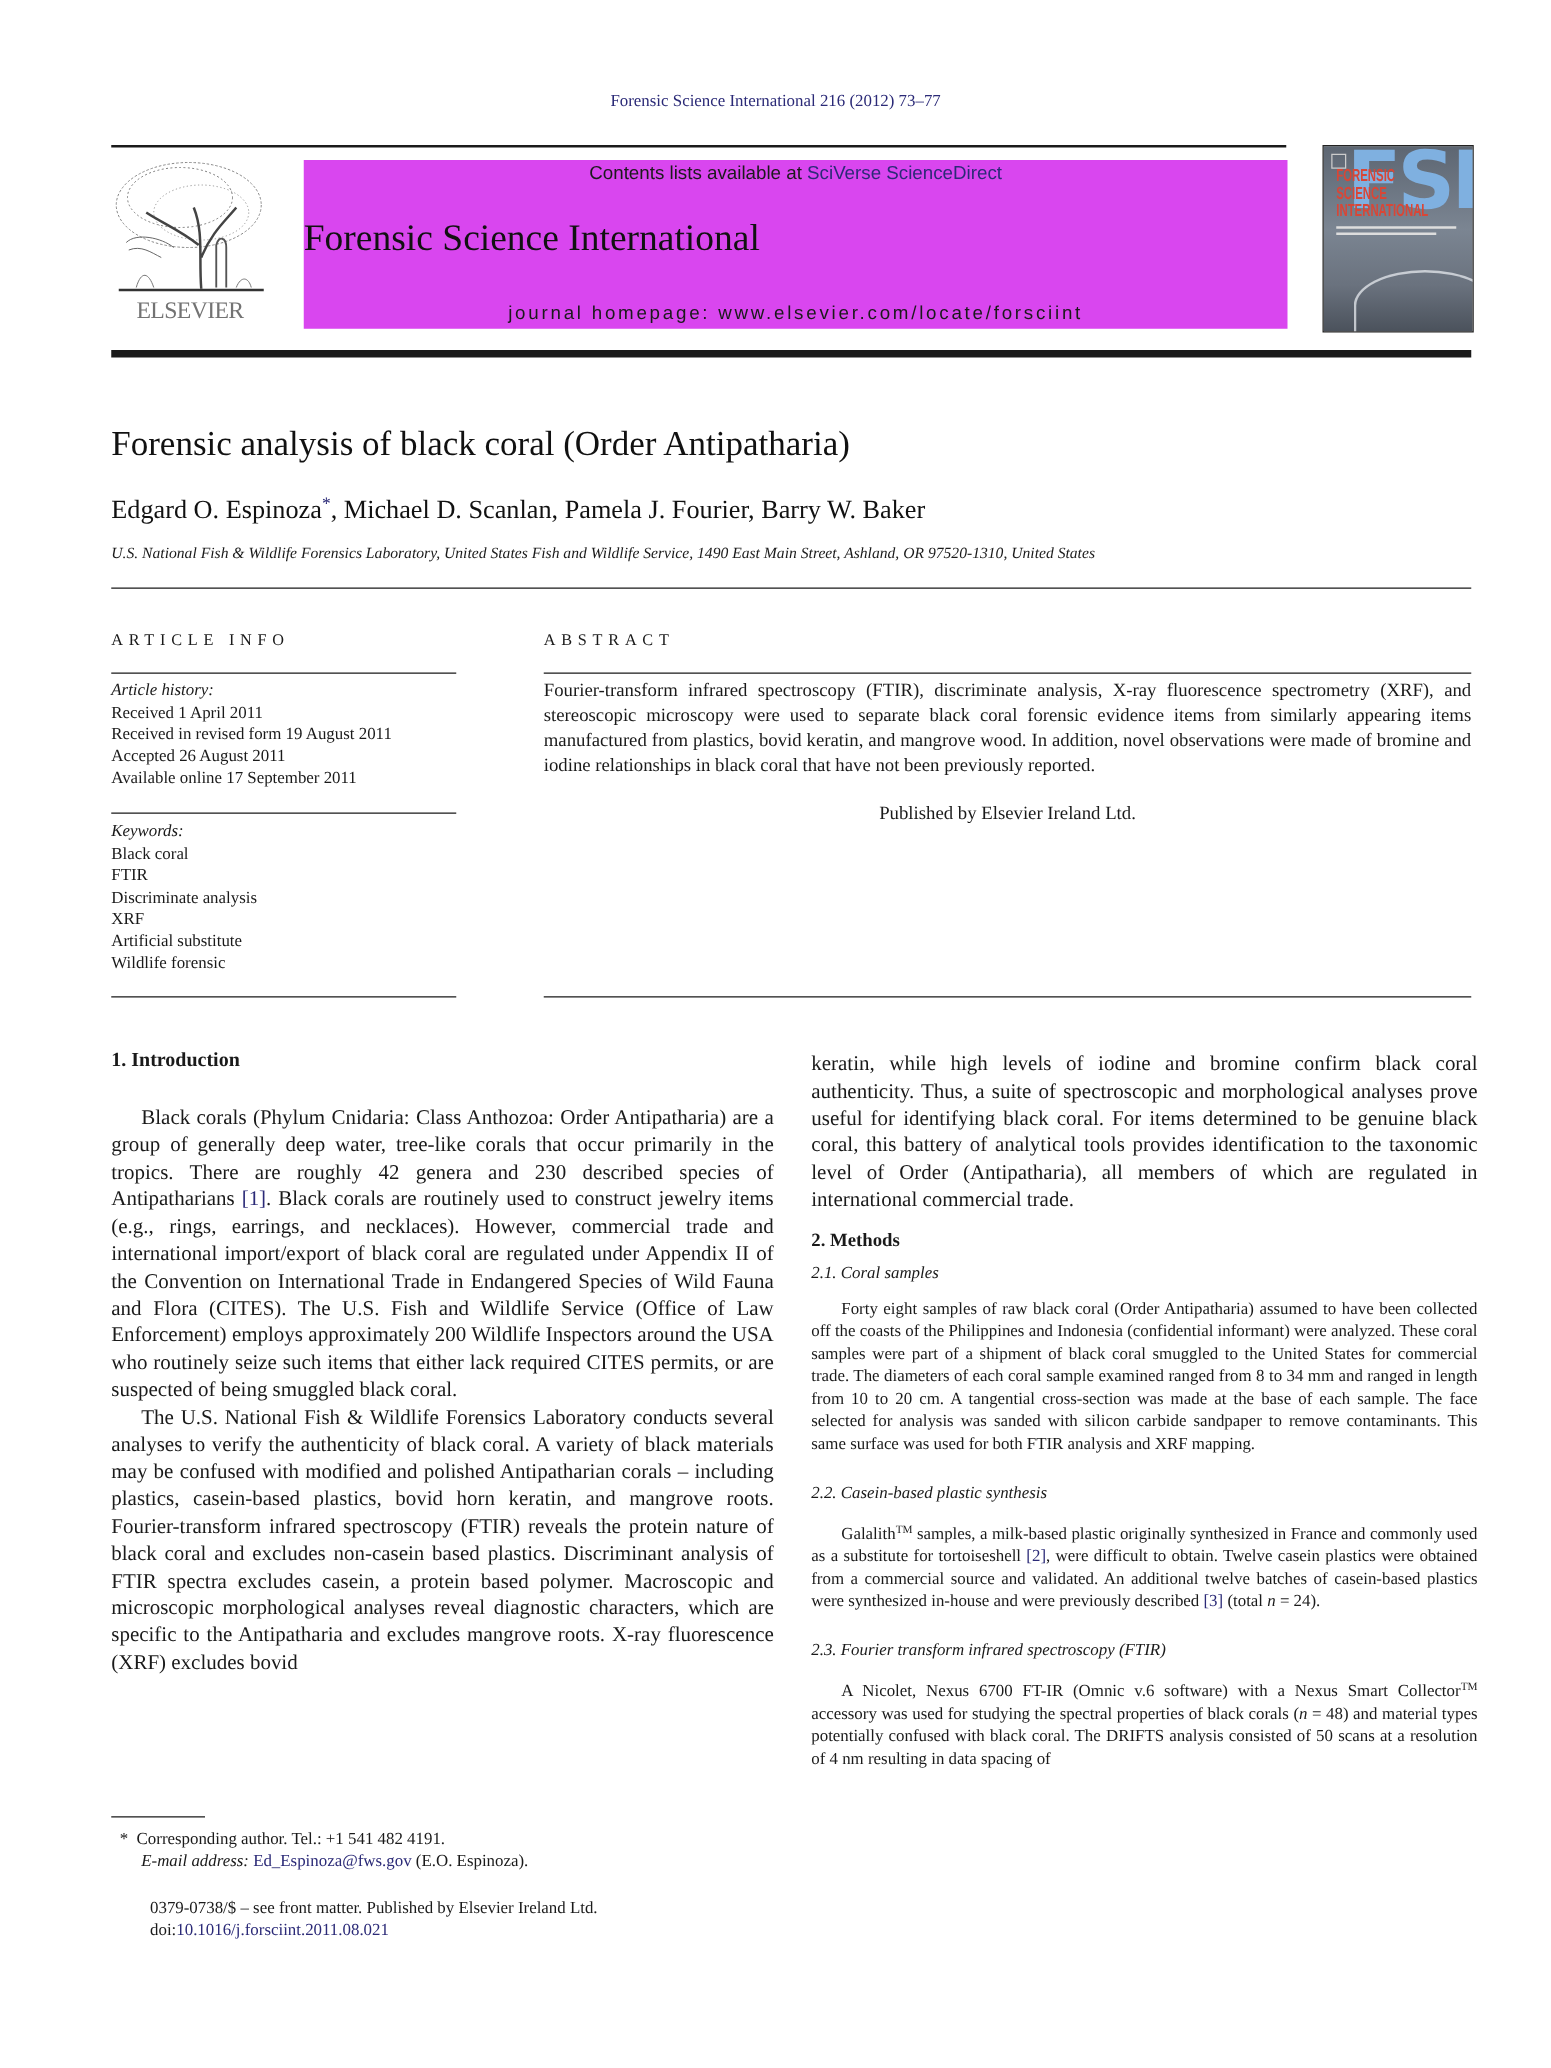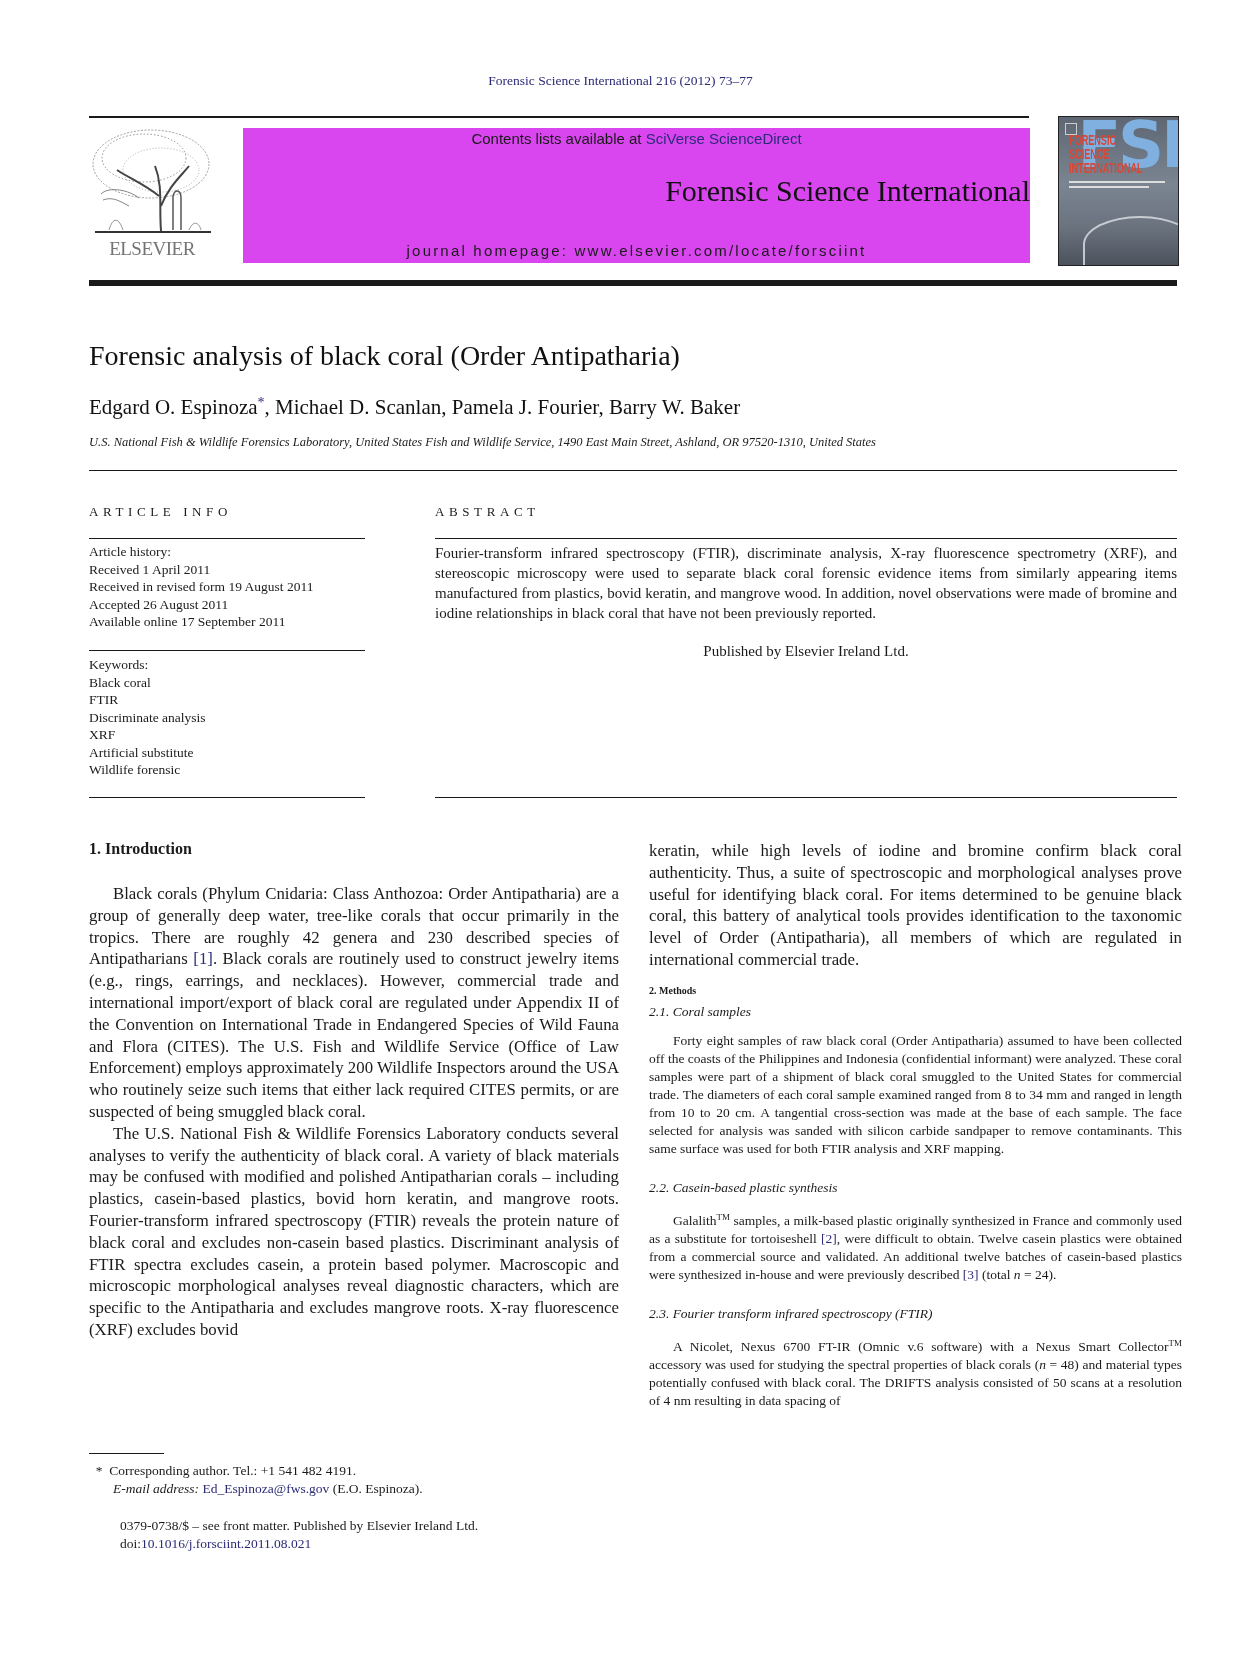--- a/index.html
+++ b/index.html
@@ -14,21 +14,21 @@
   #journal-ref { left: 0; width: 1241px; top: 73px; text-align: center; font-size: 13.5px; }
   #top-rule { left: 89px; top: 116px; width: 940px; height: 1.5px; }
 
   #logo { left: 89px; top: 126px; width: 126px; height: 140px; }
   #logo .tree { position: absolute; left: 0; top: 0; width: 126px; height: 112px; }
   #logo .word { position: absolute; left: 0; top: 112px; width: 126px; text-align: center;
                 font-family: "Liberation Serif", serif; font-size: 19px; color: #737373; letter-spacing: -0.5px; }
 
   #masthead { left: 243px; top: 128px; width: 787px; height: 135px; background: #d946ef; }
   #contents-line { left: 0; width: 100%; top: 2px; text-align: center; font-size: 15px; }
-  #journal-name { left: 0; width: 100%; top: 46px; text-align: right; font-size: 30px; color: #111; }
+  #journal-name { left: 0; width: 100%; top: 46px; text-align: left; font-size: 30px; color: #111; }
   #homepage { left: 0; width: 100%; top: 114px; text-align: center; font-size: 15px; letter-spacing: 2.2px; }
 
   #cover { left: 1058px; top: 116px; width: 119px; height: 148px; border: 1px solid #222;
            background: linear-gradient(180deg, #5d6672 0%, #7b8592 45%, #6a727e 75%, #4b525c 100%); overflow: hidden; }
   #cover .fsi { position: absolute; right: -4px; top: -4px; font-family: "DejaVu Sans", sans-serif; font-weight: bold;
                 font-size: 64px; color: #7fb0e0; letter-spacing: -3px; line-height: 1; }
   #cover .ctitle { position: absolute; left: 10px; top: 16px; font-family: "Liberation Sans", sans-serif; font-size: 14px;
                    line-height: 14px; color: #d94636; font-weight: bold; transform: scaleX(0.65); transform-origin: left top; }
   #cover .cline { position: absolute; left: 10px; height: 2px; background: #ddd; width: 96px; }
   #cover .cbadge { position: absolute; left: 6px; top: 6px; width: 10px; height: 10px; border: 1px solid #ccc; }
@@ -45,34 +45,34 @@
   .spaced-head { font-family: "Liberation Serif", serif; font-size: 13px; letter-spacing: 4.6px; }
   #info-head { left: 89px; top: 504px; }
   #abstract-head { left: 435px; top: 504px; }
   #info-rule1 { left: 89px; top: 538px; width: 276px; height: 1px; }
   #info-rule2 { left: 89px; top: 650px; width: 276px; height: 1px; }
   #info-rule3 { left: 89px; top: 797px; width: 276px; height: 1px; }
   #abs-rule1 { left: 435px; top: 538px; width: 742px; height: 1px; }
   #abs-rule2 { left: 435px; top: 797px; width: 742px; height: 1px; }
 
   .info-block { font-family: "Liberation Serif", serif; font-size: 13.5px; line-height: 17.5px; }
-  .info-block .lbl { }
+  .info-block .lbl { font-style: italic; }
   #history { left: 89px; top: 543px; }
   #keywords { left: 89px; top: 656px; }
 
   #abstract-text { left: 435px; top: 543px; width: 742px; font-family: "Liberation Serif", serif; font-size: 15px;
                    line-height: 20px; text-align: justify; }
   #publisher-line { left: 435px; top: 643px; width: 742px; text-align: center; font-family: "Liberation Serif", serif; font-size: 15px; }
 
   .col { position: absolute; width: 530px; font-family: "Liberation Serif", serif; }
   .big { font-size: 16.8px; line-height: 21.8px; text-align: justify; }
   .small { font-size: 13.5px; line-height: 18px; text-align: justify; }
   .indent { text-indent: 24px; }
   .h1 { font-weight: bold; font-size: 16px; }
-  .h1s { font-weight: bold; font-size: 10px; }
+  .h1s { font-weight: bold; font-size: 15px; }
   .h2 { font-style: italic; font-size: 13.5px; }
   .cite { color: #2b2a77; }
   sup.tm { font-size: 9px; vertical-align: 5px; }
   p { margin: 0; }
 
   #intro-head { left: 89px; top: 840px; }
   #intro-p1 { left: 89px; top: 883px; width: 530px; }
   #right-col { left: 649px; top: 840px; width: 533px; }
 
   #fn-rule { left: 89px; top: 1453px; width: 75px; height: 1px; }

